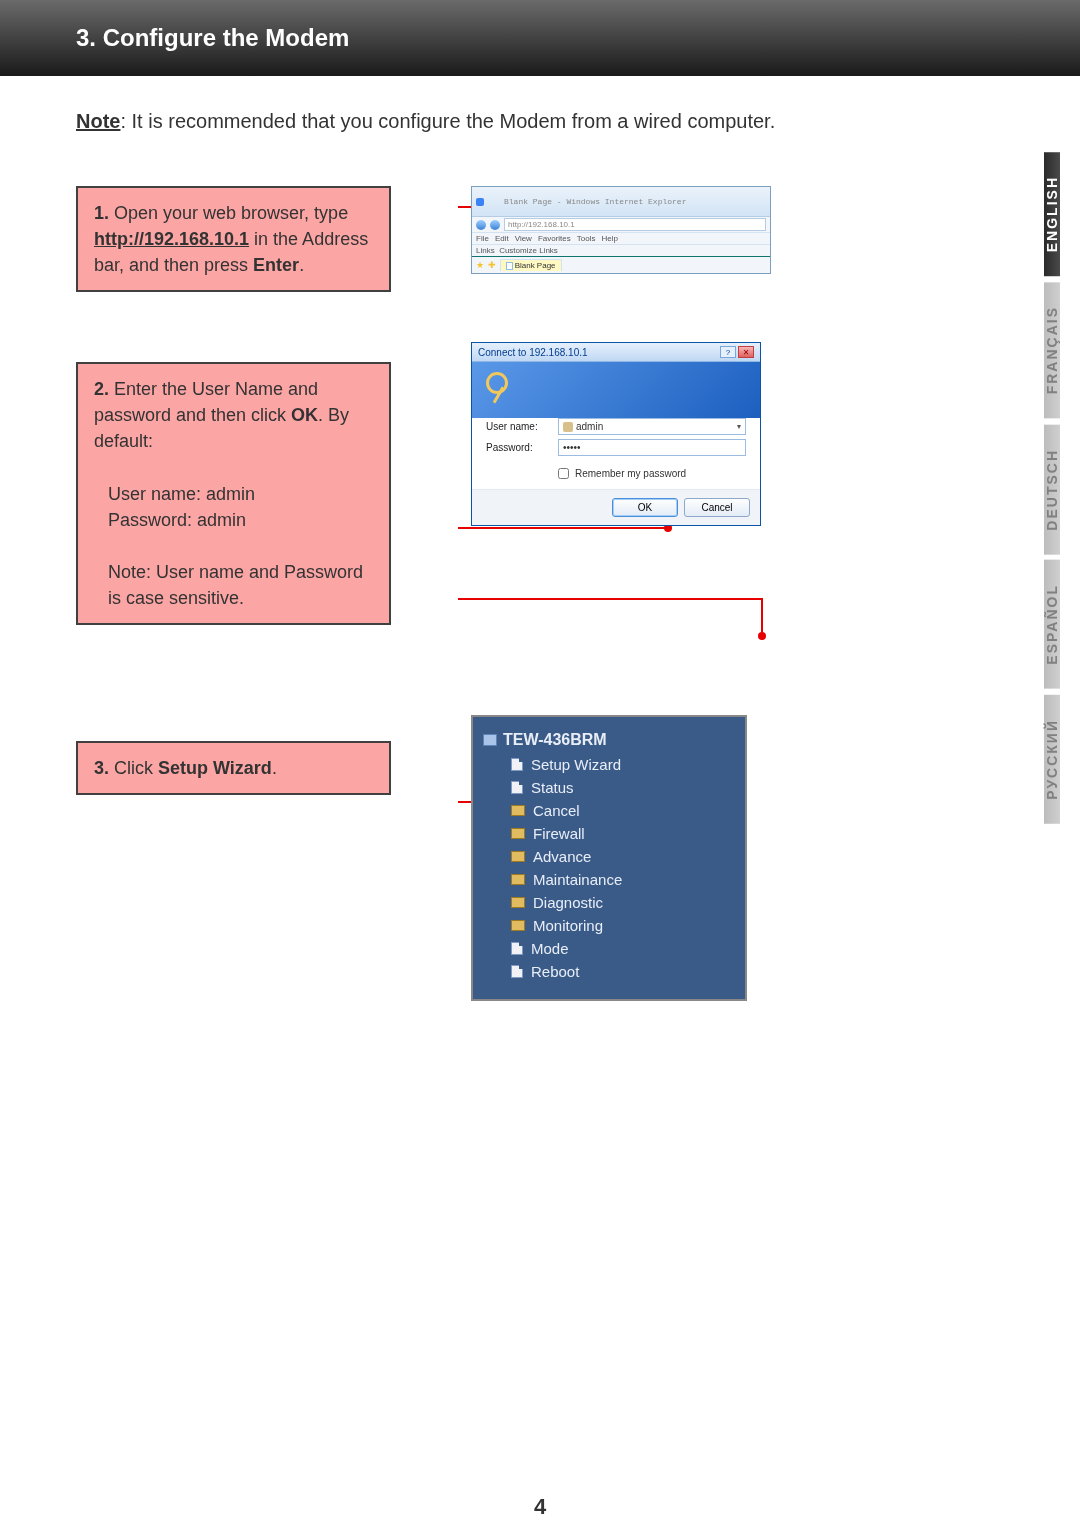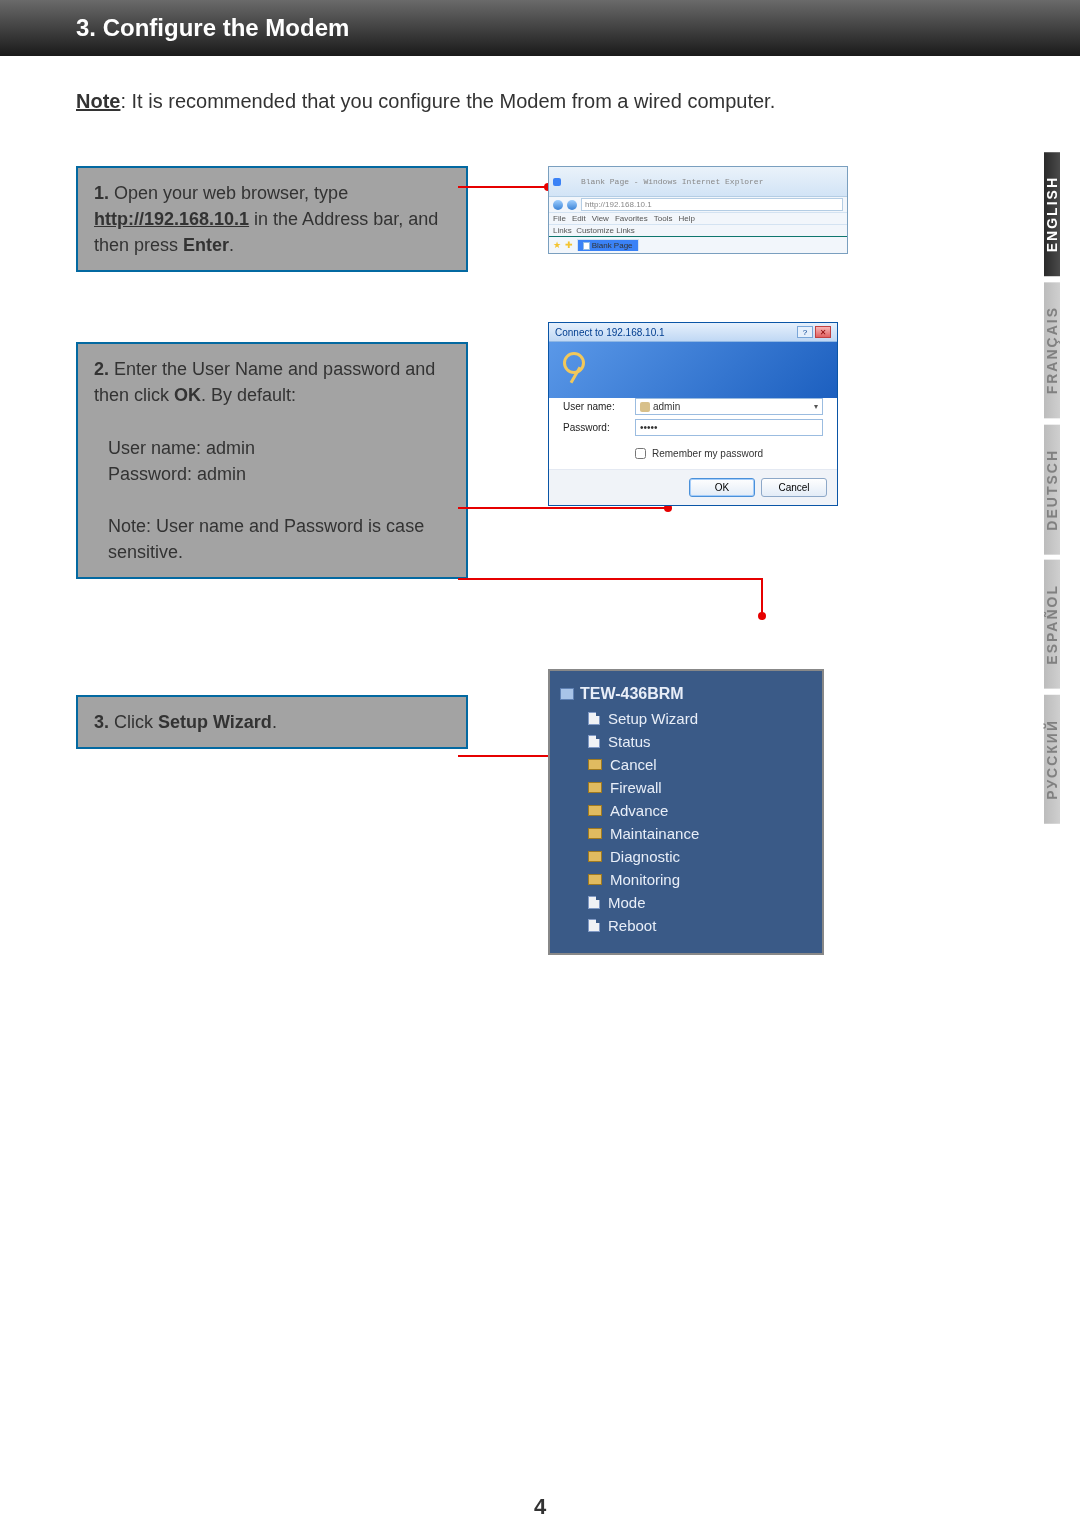--- a/index.html
+++ b/index.html
@@ -7,21 +7,21 @@
     font-family: Arial, Helvetica, sans-serif;
     width: 1080px;
     height: 1534px;
     background: #fff;
     position: relative;
     color: #333;
   }
   .header {
     background: linear-gradient(#6a6a6a, #1a1a1a);
     color: #fff;
-    padding: 14px 76px;
+    padding: 24px 76px;
     font-size: 24px;
     font-weight: bold;
   }
   .content {
     padding: 30px 76px 0 76px;
     position: relative;
   }
   .note-line {
     font-size: 20px;
     margin-bottom: 50px;
@@ -29,26 +29,26 @@
   }
   .note-line .underline { text-decoration: underline; font-weight: bold; }
 
   .step-row {
     display: flex;
     position: relative;
     margin-bottom: 70px;
     align-items: flex-start;
   }
   .instruction-box {
-    border: 2px solid #0369a1;
+    border: 2px solid #404040;
     padding: 12px 16px;
     font-size: 18px;
     line-height: 1.45;
-    width: 392px;
-    background: #a3a3a3;
+    width: 315px;
+    background: #fca5a5;
   }
   .instruction-box .num { font-weight: bold; }
   .instruction-box .bold { font-weight: bold; }
   .instruction-box .url { font-weight: bold; text-decoration: underline; }
 
   .screenshot {
     margin-left: 80px;
     position: relative;
   }
 
@@ -72,21 +72,21 @@
     background:#f2f6fb;
     border-bottom:1px solid #d4e3f2;
     padding:1px 4px; gap:4px;
   }
   .browser-addr .nav-btn{width:10px;height:10px;border-radius:50%;background:linear-gradient(#9fcfff,#3a82d6);display:inline-block;}
   .browser-addr .field{flex:1;background:#fff;border:1px solid #b4cde4;padding:1px 3px;color:#888;}
   .browser-menu{display:flex;gap:6px;padding:1px 4px;color:#555;border-bottom:1px solid #d4e3f2;background:#f2f6fb;}
   .browser-links{padding:1px 4px;color:#555;border-bottom:1px solid #0f766e;background:#f2f6fb;}
   .browser-fav{display:flex;align-items:center;gap:4px;padding:2px 4px;background:#f2f6fb;}
   .browser-fav .star{color:#f4c430;font-size:9px;}
-  .browser-fav .tab{background:#3b82f6;border:1px solid #d4e3f2;border-bottom:0;padding:1px 5px;display:flex;align-items:center;gap:2px;}
+  .browser-fav .tab{background:#fef9c3;border:1px solid #d4e3f2;border-bottom:0;padding:1px 5px;display:flex;align-items:center;gap:2px;}
   .browser-fav .page-icon{width:7px;height:8px;background:#fff;border:1px solid #94bde6;display:inline-block;}
 
   
   .auth-ss {
     width: 290px;
     border:1px solid #0a55a6;
     font-family: "Segoe UI", Tahoma, sans-serif;
     font-size: 10px;
     background:#fff;
   }

